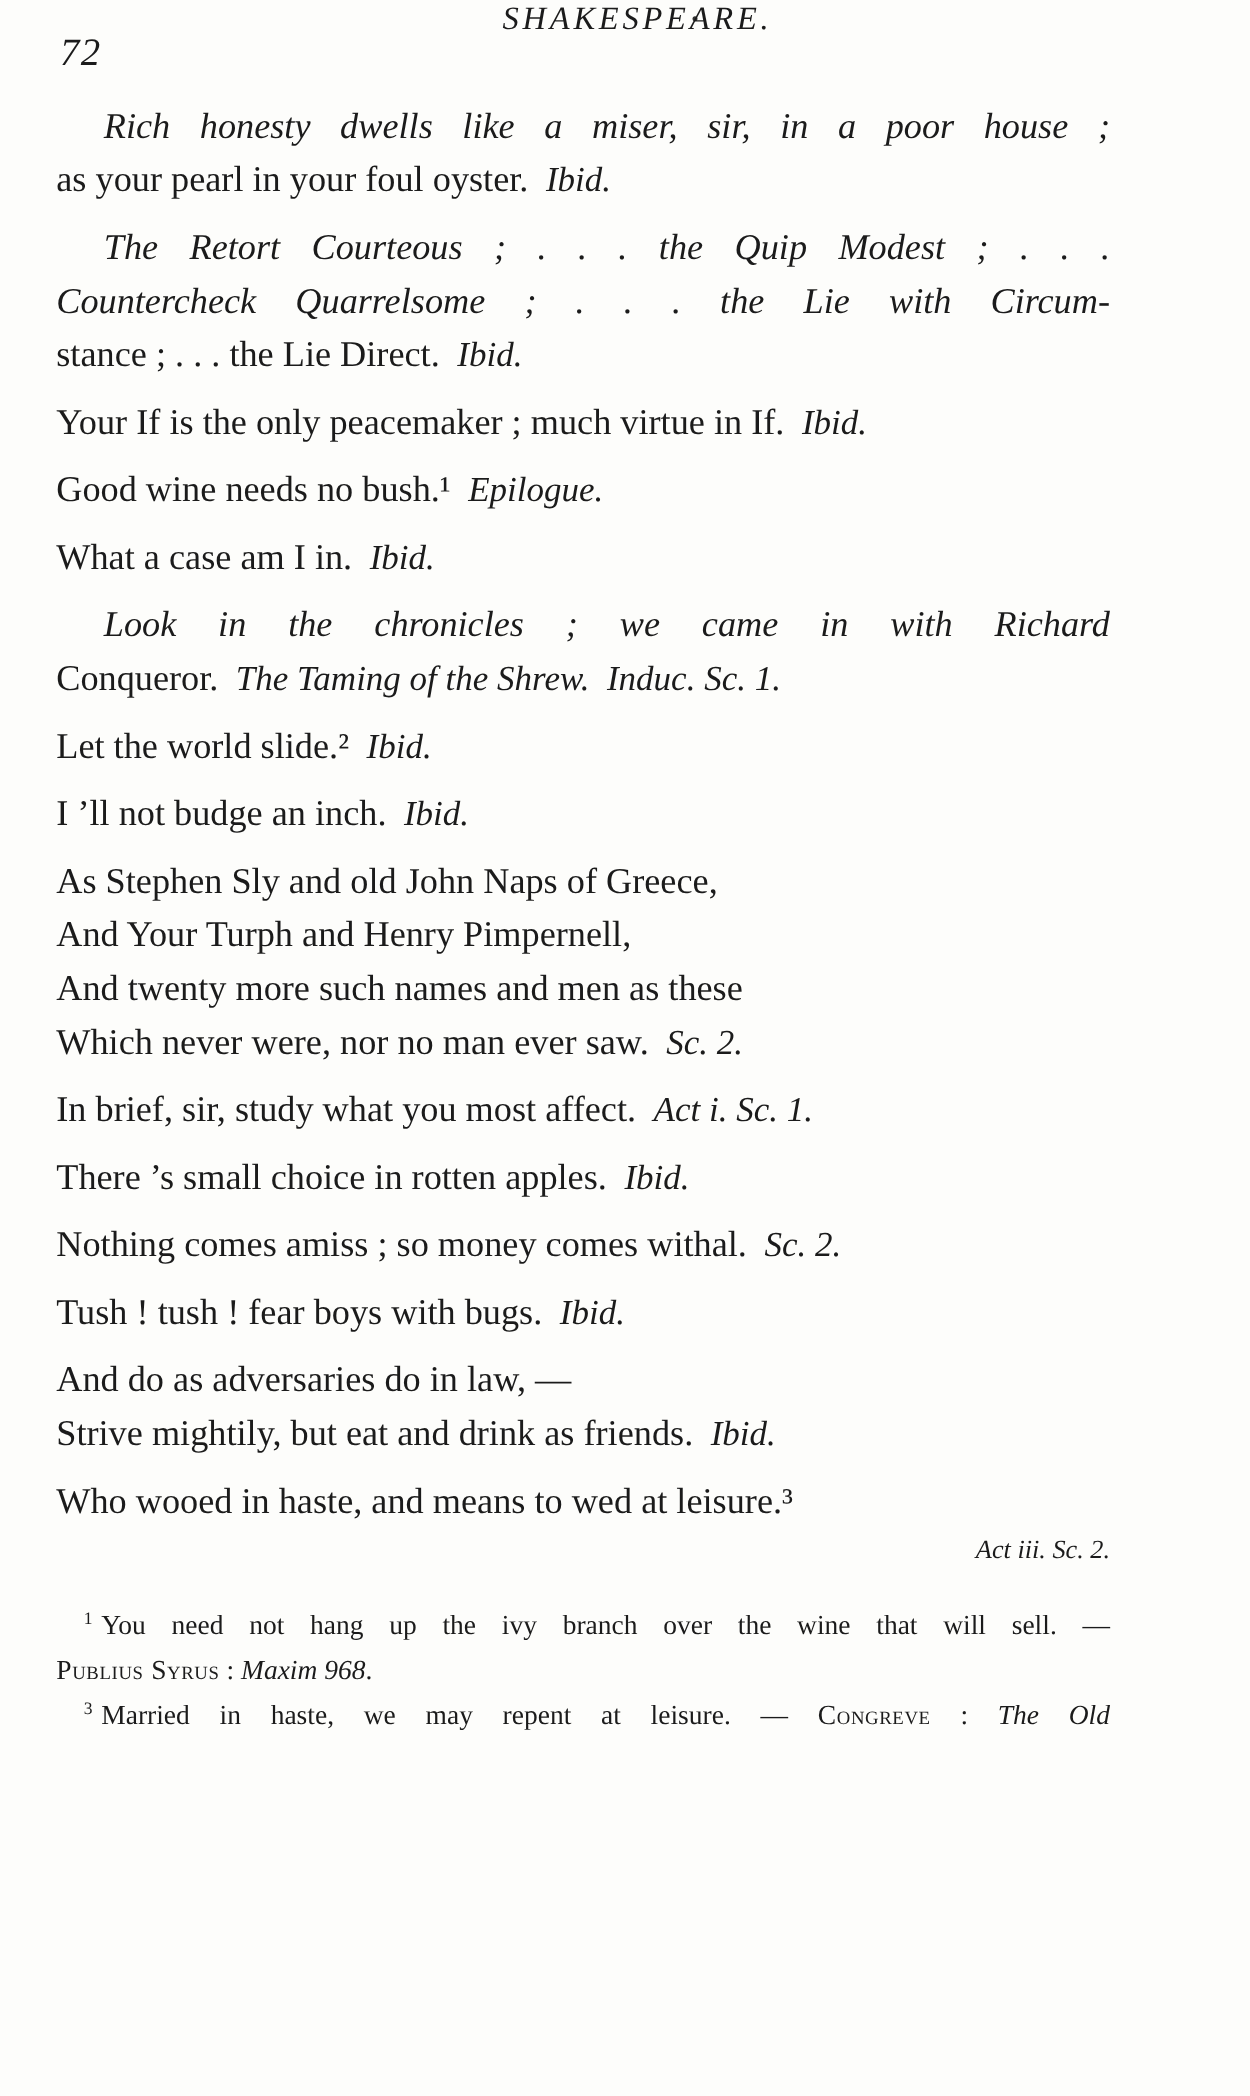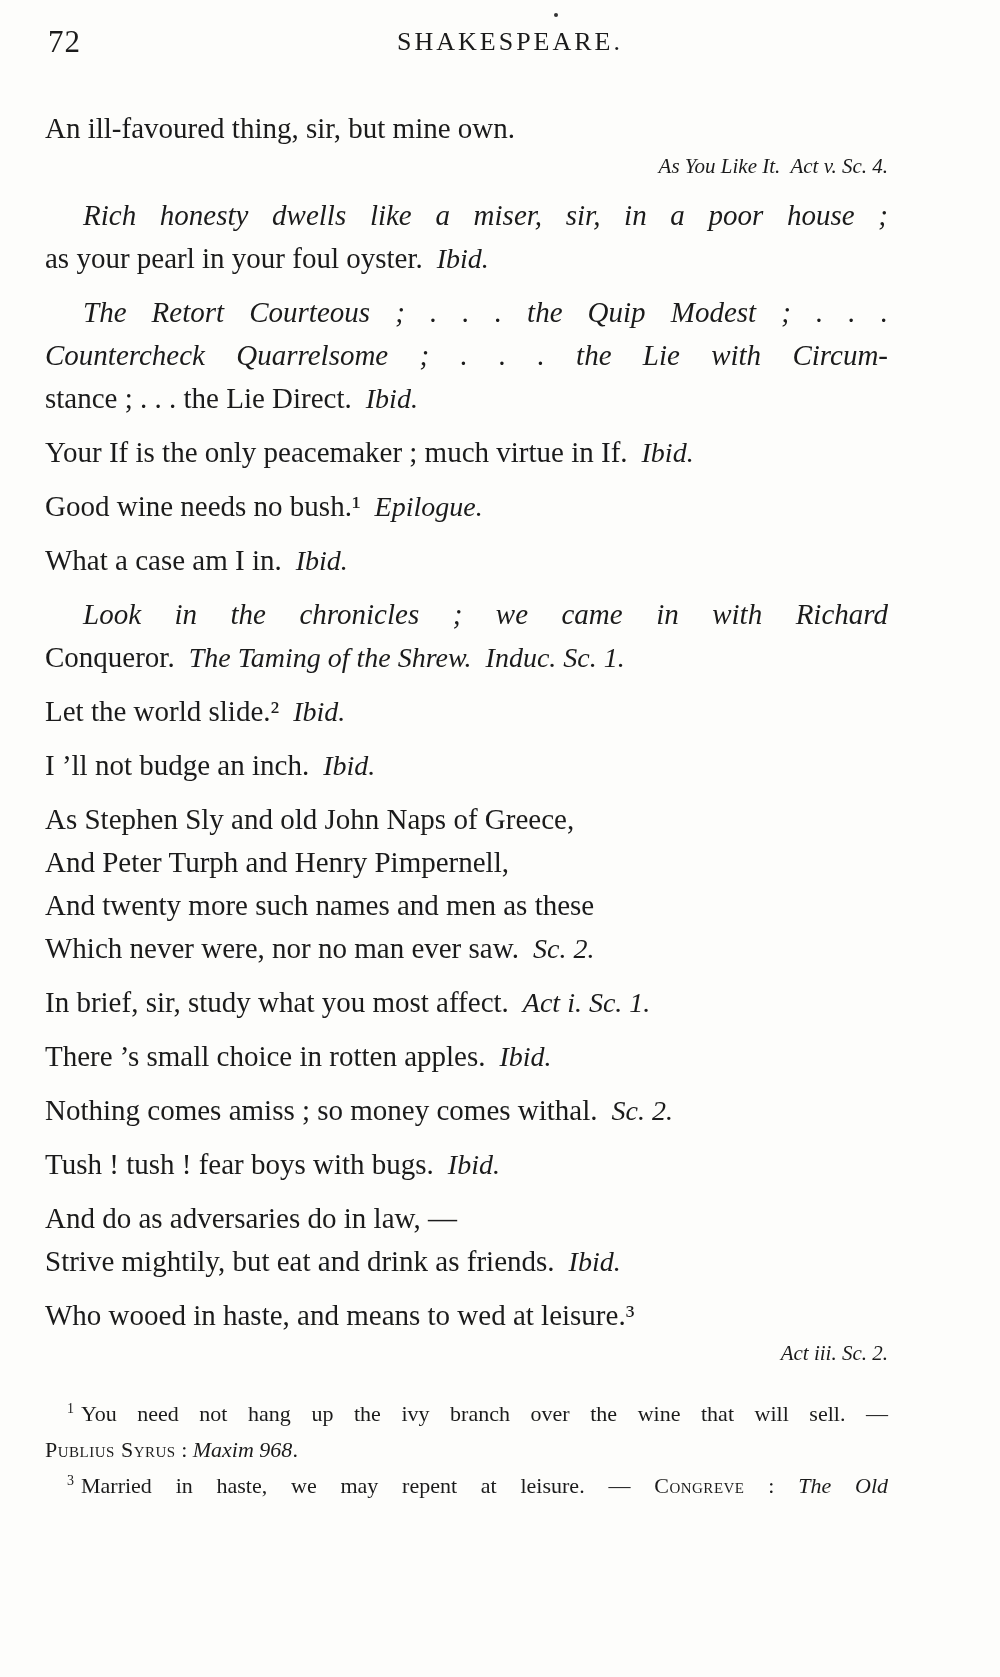--- a/index.html
+++ b/index.html
@@ -6,21 +6,21 @@
   .page{
     position:relative;
     width:1000px;height:1677px;
     box-sizing:border-box;
     background:#fdfdfb;
     color:#1b1b1b;
     font-family:"Liberation Serif","DejaVu Serif",serif;
     overflow:hidden;
   }
   .scan-dot{position:absolute;left:554px;top:13px;width:4px;height:4px;background:#333;border-radius:50%;}
-  .headrow{position:relative;padding-top:27px;height:42px;}
+  .headrow{position:relative;height:42px;font-style:italic;}
   .pagenum{position:absolute;left:48px;top:24px;font-size:31px;letter-spacing:1px;}
   .running{text-align:center;font-size:26px;letter-spacing:3px;padding-left:20px;}
   .content{padding:0 112px 0 45px;margin-top:38px;}
   .quote{margin-bottom:11px;font-size:29px;line-height:43px;}
   .qline{min-height:43px;}
   .qline.just{text-align:justify;text-align-last:justify;font-style:italic;}
   .qline.ind{text-indent:38px;}
   .lastline{display:flex;justify-content:flex-start;align-items:baseline;gap:14px;}
   .attr{font-style:italic;font-size:28px;white-space:nowrap;flex-shrink:0;}
   .attr-line{text-align:right;font-style:italic;font-size:21px;line-height:33px;}
@@ -36,24 +36,20 @@
 <body>
 
 <div class="page">
   <div class="scan-dot"></div>
   <div class="headrow">
     <span class="pagenum">72</span>
     <div class="running">SHAKESPEARE.</div>
   </div>
   <div class="content">
     <div id="quote-list">
-        <div class="quote">
-          <div class="qline">An ill-favoured thing, sir, but mine own.</div>
-          <div class="attr-line">As You Like It.&nbsp; Act v. Sc. 4.</div>
-        </div>
         <div class="quote">
           <div class="qline just ind">Rich honesty dwells like a miser, sir, in a poor house ;</div>
           <div class="qline lastline">
             <span class="qtext">as your pearl in your foul oyster.</span>
             <span class="attr">Ibid.</span>
           </div>
         </div>
         <div class="quote">
           <div class="qline just ind">The Retort Courteous ; . . . the Quip Modest ; . . .</div>
           <div class="qline just">Countercheck Quarrelsome ; . . . the Lie with Circum-</div>
@@ -94,21 +90,21 @@
           </div>
         </div>
         <div class="quote">
           <div class="qline lastline">
             <span class="qtext">I ’ll not budge an inch.</span>
             <span class="attr">Ibid.</span>
           </div>
         </div>
         <div class="quote">
           <div class="qline">As Stephen Sly and old John Naps of Greece,</div>
-          <div class="qline">And Peter Turph and Henry Pimpernell,</div>
+          <div class="qline">And Your Turph and Henry Pimpernell,</div>
           <div class="qline">And twenty more such names and men as these</div>
           <div class="qline lastline">
             <span class="qtext">Which never were, nor no man ever saw.</span>
             <span class="attr">Sc. 2.</span>
           </div>
         </div>
         <div class="quote">
           <div class="qline lastline">
             <span class="qtext">In brief, sir, study what you most affect.</span>
             <span class="attr">Act i. Sc. 1.</span>

